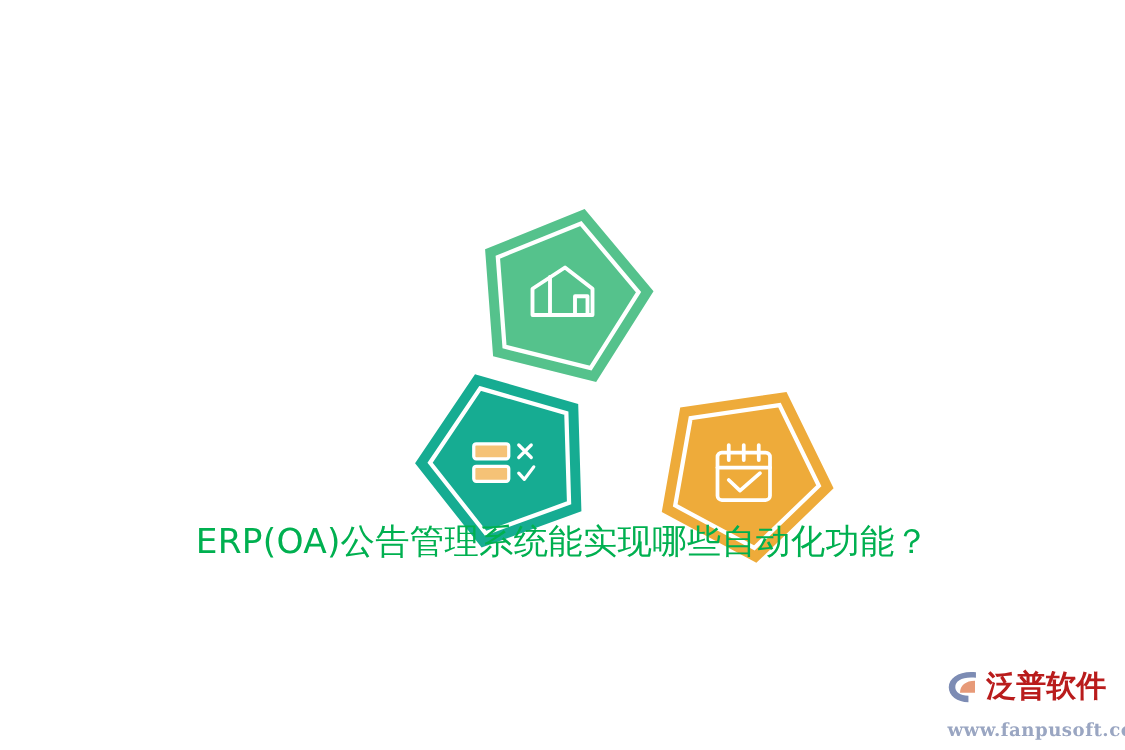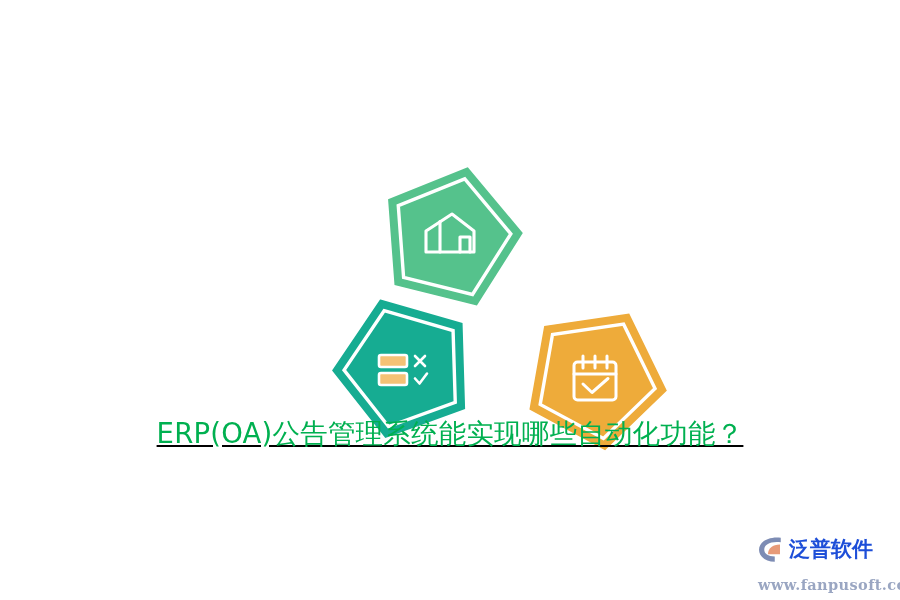--- a/index.html
+++ b/index.html
@@ -41,21 +41,20 @@
   }
 
   
   #title-block {
     position: absolute;
     left: 0;
     top: 416px;
     width: 900px;
     text-align: center;
     line-height: 1.30;
-    text-decoration: underline;
   }
   .title-line {
     display: block;
     font-family: "DejaVu Sans", "Liberation Sans", sans-serif;
     font-size: 27.5px;
     font-weight: 400;
     letter-spacing: 0.2px;
     color: #00b050;
     white-space: nowrap;
   }
@@ -76,23 +75,23 @@
     align-items: center;
     gap: 3px;
   }
   #brand-mark {
     flex: 0 0 auto;
     width: 30px;
     height: 30px;
   }
   #brand-name {
     font-family: "DejaVu Sans", "Liberation Sans", sans-serif;
-    font-size: 21px;
+    font-size: 24px;
     font-weight: 700;
-    color: #1d4ed8;
+    color: #b91c1c;
     letter-spacing: 0px;
     white-space: nowrap;
     line-height: 1;
   }
   #brand-url {
     position: absolute;
     left: 2px;
     bottom: 0px;
     font-family: "DejaVu Serif", "Liberation Serif", serif;
     font-size: 14.5px;

